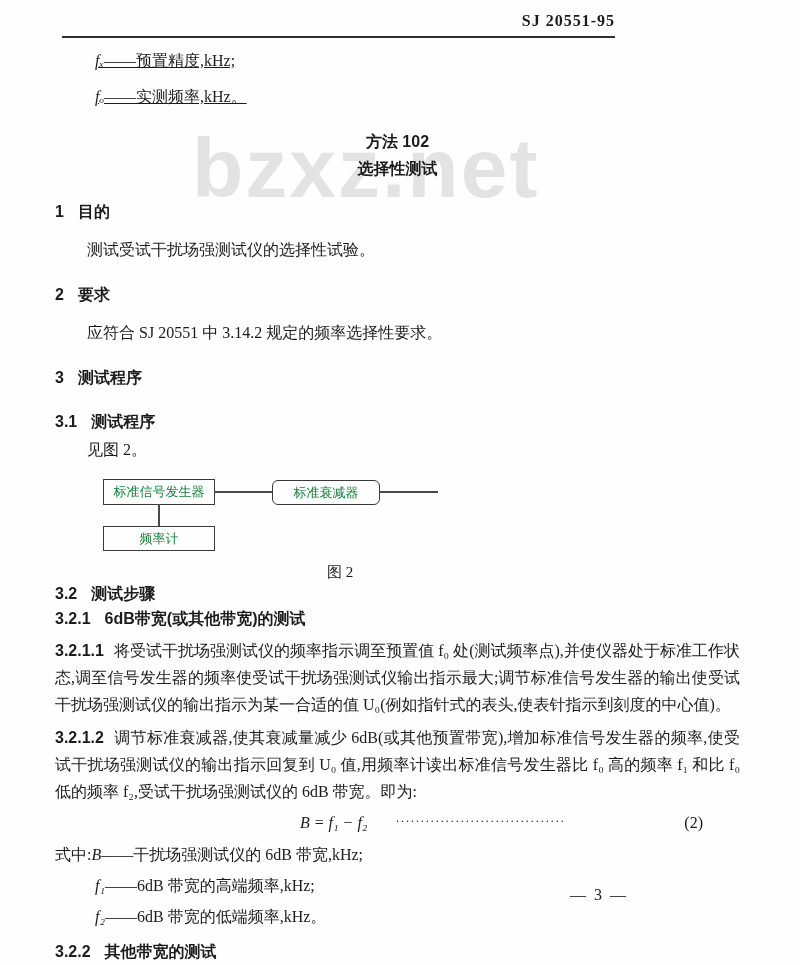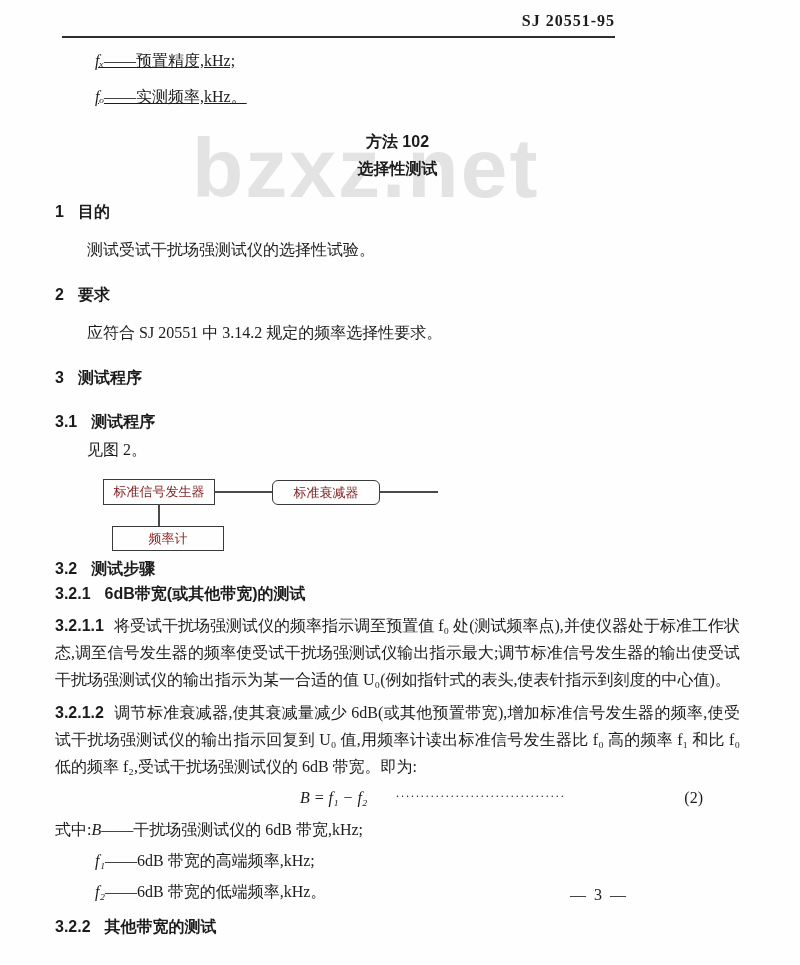--- a/index.html
+++ b/index.html
@@ -37,21 +37,21 @@
     font-family:"Liberation Sans","DejaVu Sans",sans-serif;
     font-weight:bold;font-size:84px;letter-spacing:2px;
     color:#e3e3e3;user-select:none;
   }
   
   .diagram{position:relative;height:84px;margin-top:10px;}
   .dbox{
     position:absolute;border:1.5px solid #3a3a3a;background:#fefefe;
     display:flex;align-items:center;justify-content:center;
     font-size:13px;font-family:"Liberation Sans","DejaVu Sans",sans-serif;
-    color:#7f1d1d;white-space:nowrap;
+    color:#15803d;white-space:nowrap;
   }
   .dline{position:absolute;background:#4a4a4a;}
   .fig-caption{width:570px;text-align:center;margin-top:6px;font-size:15px;}
   
   .formula-row{display:flex;align-items:baseline;margin:4px 37px 0 245px;line-height:27px;}
   .formula-exp{font-style:italic;font-size:16px;white-space:nowrap;}
   .formula-leader{flex:1;overflow:hidden;white-space:nowrap;color:#222;
                   font-size:12px;letter-spacing:1px;margin-left:28px;transform:translateY(-3px);}
   .formula-num{white-space:nowrap;}
   .where-line{margin-top:3px;line-height:27px;}
@@ -96,25 +96,26 @@
     </div>
 
     <div class="sec">
       <span>3.1</span><span class="gap"></span><span>测试程序</span>
     </div>
     <div class="para" style="margin-top:2px;text-indent:2em;">见图 2。</div>
 
     <div class="diagram">
       <div class="dbox" style="left:48px;top:6px;width:110px;height:24px;">标准信号发生器</div>
       <div class="dbox" style="left:217px;top:7px;width:106px;height:23px;border-radius:6px;">标准衰减器</div>
-      <div class="dbox" style="left:57px;top:53px;width:110px;height:23px;">频率计</div>
+      <div class="dbox" style="left:48px;top:53px;width:110px;height:23px;">频率计</div>
       <div class="dline" style="left:159px;top:18px;width:58px;height:1.5px;"></div>
       <div class="dline" style="left:324px;top:18px;width:59px;height:1.5px;"></div>
       <div class="dline" style="left:103px;top:31px;width:1.5px;height:22px;"></div>
     </div>
+    <div class="fig-caption">图 2</div>
 
     <div class="sec" style="margin-top:0;">
       <span>3.2</span><span class="gap"></span><span>测试步骤</span>
     </div>
     <div class="sec" style="margin-top:1px;">
       <span>3.2.1</span><span class="gap"></span><span>6dB带宽(或其他带宽)的测试</span>
     </div>
 
     <div class="para">
       <b>3.2.1.1</b><span>将受试干扰场强测试仪的频率指示调至预置值 f₀ 处(测试频率点),并使仪器处于标准工作状态,调至信号发生器的频率使受试干扰场强测试仪输出指示最大;调节标准信号发生器的输出使受试干扰场强测试仪的输出指示为某一合适的值 U₀(例如指针式的表头,使表针指示到刻度的中心值)。</span>

